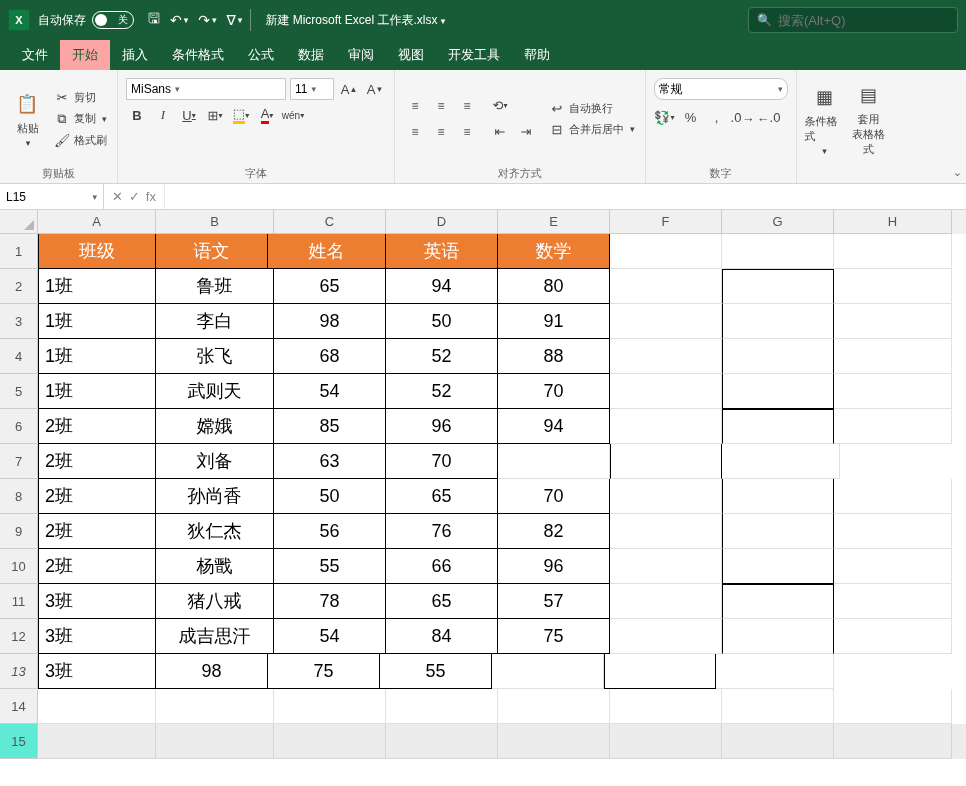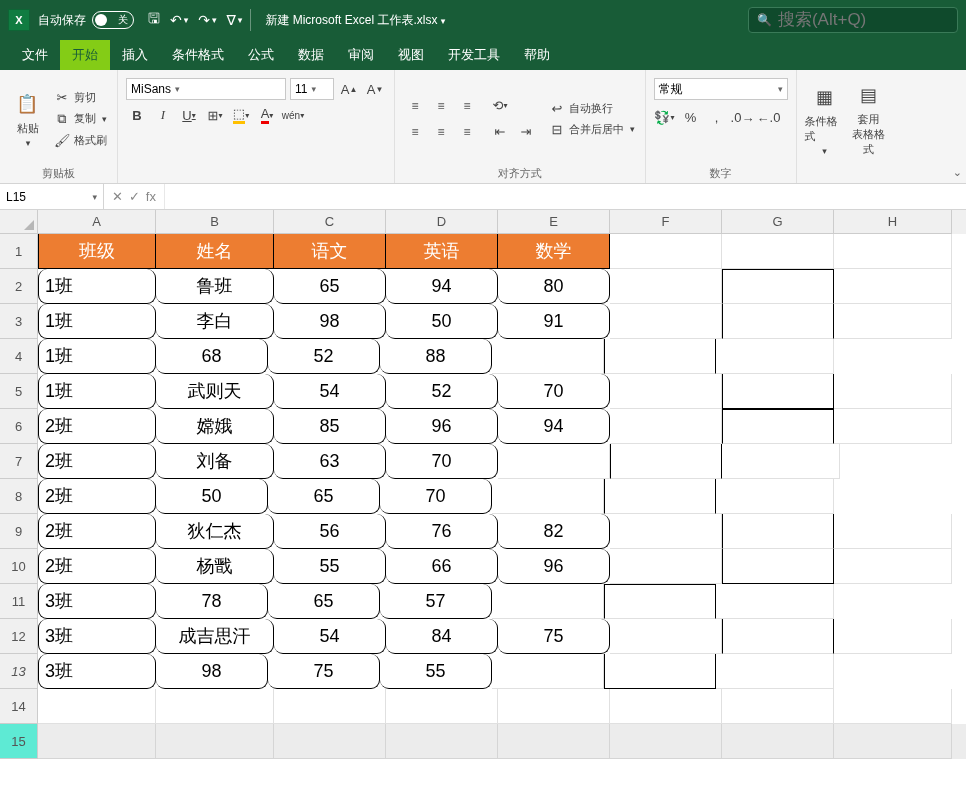--- a/index.html
+++ b/index.html
@@ -11,26 +11,26 @@
 .titlebar .autosave { display: flex; align-items: center; gap: 6px; font-size: 12px; margin-right: 10px; }
 .titlebar .toggle { width: 42px; height: 18px; border: 1px solid #fff; border-radius: 9px; position: relative; display:flex; align-items:center; }
 .titlebar .toggle .knob { width: 12px; height: 12px; border-radius: 50%; background: #fff; position: absolute; left: 2px; }
 .titlebar .toggle .lbl { position:absolute; right:5px; font-size:10px; color:#fff; }
 .titlebar .qat { display: flex; align-items: center; gap: 10px; margin-left: 4px; }
 .titlebar .qat-btn { color: #fff; font-size: 14px; cursor: pointer; display:flex; align-items:center; gap:2px; }
 .titlebar .sep { width: 1px; height: 22px; background: rgba(255,255,255,0.35); margin: 0 8px; }
 .titlebar .doc { flex: 0 0 auto; font-size: 12px; margin-left: 6px; }
 .titlebar .spacer { flex: 1; }
 .titlebar .search { width: 210px; height: 26px; background: #0f4a2c; border: 1px solid #3a7a58; border-radius: 4px; display: flex; align-items: center; padding: 0 8px; color: #cfe6d8; gap: 6px; }
-.titlebar .search input { background: transparent; border: none; outline: none; color: #eab308; font-size: 17px; width: 100%; }
+.titlebar .search input { background: transparent; border: none; outline: none; color: #eab308; font-size: 13px; width: 100%; }
 
 
 .tabs { height: 30px; background: #185c37; display: flex; align-items: flex-end; padding-left: 10px; }
 .tab { color: #fff; padding: 6px 12px; font-size: 13px; cursor: pointer; }
-.tab.active { background: #84cc16; color: #185c37; font-weight: 500; }
+.tab.active { background: #fca5a5; color: #185c37; font-weight: 500; }
 
 
 .ribbon { height: 114px; background: #f5f5f5; border-bottom: 1px solid #d4d4d4; display: flex; position: relative; }
 .group { border-right: 1px solid #e0e0e0; padding: 4px 8px 2px 8px; display: flex; flex-direction: column; }
 .group-body { flex: 1; display: flex; align-items: center; gap: 4px; }
 .group-label { text-align: center; font-size: 11px; color: #666; padding-top: 3px; height: 18px; position:relative;}
 .big-btn { width: 40px; display: flex; flex-direction: column; align-items: center; gap: 2px; font-size: 11px; cursor: pointer; color:#444; }
 .big-btn .ico { width: 30px; height: 30px; display:flex; align-items:center; justify-content:center; font-size:18px;}
 .vstack { display: flex; flex-direction: column; gap: 4px; }
 .mini-btn { display: flex; align-items: center; gap: 4px; font-size: 11px; cursor: pointer; color:#444; padding:1px 2px;}
@@ -61,21 +61,21 @@
 .selectall::after { content:""; position:absolute; right:3px; bottom:3px; border-style:solid; border-width:0 0 10px 10px; border-color: transparent transparent #b7b7b7 transparent; }
 .colheads { position:absolute; left:38px; top:0; right:0; height:24px; display:flex; background:#f0f0f0; }
 .colhead { border-right:1px solid #ccc; border-bottom:1px solid #ccc; display:flex; align-items:center; justify-content:center; font-size:13px; color:#555; cursor:pointer;}
 .rowheads { position:absolute; left:0; top:24px; width:38px; background:#f0f0f0;}
 .rowhead { border-right:1px solid #ccc; border-bottom:1px solid #ccc; display:flex; align-items:center; justify-content:center; font-size:13px; color:#555; cursor:pointer;}
 .rowhead.sel { background:#5eead4; }
 .cells { position:absolute; left:38px; top:24px; right:0; }
 .cellrow { display:flex; }
 .cell { border-right:1px solid #e0e0e0; border-bottom:1px solid #e0e0e0; font-size:18px; display:flex; align-items:center; padding:0 6px; overflow:hidden; white-space:nowrap; }
 .cell.hcell { background:#ed7d31; color:#fff; justify-content:center; border-right:1px solid #000; border-bottom:1px solid #000;}
-.cell.bcell { border-right:1px solid #000; border-bottom:1px solid #000;border-radius:9px; }
+.cell.bcell { border-right:1px solid #000; border-bottom:1px solid #000; }
 .cell.bcell.center { justify-content:center; }
 .rowsel-highlight { position:absolute; background:rgba(180,180,180,0.25); pointer-events:none;}
 </style>
 </head>
 <body>
 
 <div class="titlebar">
   <div class="xl-icon">X</div>
   <div class="autosave">
     <span>自动保存</span>
@@ -166,20 +166,21 @@
         <span class="ribbon-ico">
             <span style="border-bottom:3px solid #e00;">A</span>
             <span style="font-size:8px;">▾</span>
           </span>
         <span class="ribbon-ico">
             <span style="font-size:10px;">wén</span>
             <span style="font-size:8px;">▾</span>
           </span>
       </div>
     </div>
+    <div class="group-label">字体</div>
   </div>
 
   <div class="group" style="min-width:250px;">
     <div class="group-body" style="gap:10px;">
       <div class="align-grid">
         <span class="align-cell">≡</span>
         <span class="align-cell">≡</span>
         <span class="align-cell">≡</span>
         <span class="align-cell">≡</span>
         <span class="align-cell">≡</span>
@@ -202,21 +203,21 @@
             <span>合并后居中</span>
             <span style="font-size:9px;margin-left:2px;">▾</span>
           </div>
       </div>
     </div>
     <div class="group-label">对齐方式</div>
   </div>
 
   <div class="group" style="min-width:150px;">
     <div class="group-body" style="flex-direction:column; align-items:flex-start; gap:6px; padding-top:4px;">
-      <div class="dd" style="width:134px;">
+      <div class="dd" style="width:134px;border-radius:9px;">
           <span>常规</span>
           <span class="caret" style="margin-left:auto;">▾</span>
         </div>
       <div class="row">
         <span class="ribbon-ico">💱<span style="font-size:8px;">▾</span></span>
         <span class="ribbon-ico">%</span>
         <span class="ribbon-ico">,</span>
         <span class="ribbon-ico">.0→</span>
         <span class="ribbon-ico">←.0</span>
       </div>
@@ -282,22 +283,22 @@
       <div class="rowhead" style="height: 35px;">10</div>
       <div class="rowhead" style="height: 35px;">11</div>
       <div class="rowhead" style="height: 35px;">12</div>
       <div class="rowhead" style="height: 35px; font-style: italic;">13</div>
       <div class="rowhead" style="height: 35px;">14</div>
       <div class="rowhead sel" style="height: 35px;">15</div>
     </div>
   <div class="cells" id="cells">
       <div class="cellrow" style="height: 35px;">
         <div class="cell hcell" style="width: 118px; height: 35px; border-left: 1px solid rgb(0, 0, 0);">班级</div>
+        <div class="cell hcell" style="width: 112px; height: 35px;">语文</div>
         <div class="cell hcell" style="width: 118px; height: 35px;">姓名</div>
-        <div class="cell hcell" style="width: 112px; height: 35px;">语文</div>
         <div class="cell hcell" style="width: 112px; height: 35px;">英语</div>
         <div class="cell hcell" style="width: 112px; height: 35px;">数学</div>
         <div class="cell" style="width: 112px; height: 35px;"></div>
         <div class="cell" style="width: 112px; height: 35px;"></div>
         <div class="cell" style="width: 118px; height: 35px;"></div>
       </div>
       <div class="cellrow" style="height: 35px;">
         <div class="cell bcell" style="width: 118px; height: 35px; border-left: 1px solid rgb(0, 0, 0);">1班</div>
         <div class="cell bcell center" style="width: 118px; height: 35px;">鲁班</div>
         <div class="cell bcell center" style="width: 112px; height: 35px;">65</div>
@@ -312,20 +313,21 @@
         <div class="cell bcell center" style="width: 118px; height: 35px;">李白</div>
         <div class="cell bcell center" style="width: 112px; height: 35px;">98</div>
         <div class="cell bcell center" style="width: 112px; height: 35px;">50</div>
         <div class="cell bcell center" style="width: 112px; height: 35px;">91</div>
         <div class="cell" style="width: 112px; height: 35px;"></div>
         <div class="cell" style="width: 112px; height: 35px; border-left: 1px solid rgb(0, 0, 0); border-right: 1px solid rgb(0, 0, 0);"></div>
         <div class="cell" style="width: 118px; height: 35px;"></div>
       </div>
       <div class="cellrow" style="height: 35px;">
         <div class="cell bcell" style="width: 118px; height: 35px; border-left: 1px solid rgb(0, 0, 0);">1班</div>
+        <div class="cell bcell center" style="width: 118px; height: 35px;">张飞</div>
         <div class="cell bcell center" style="width: 112px; height: 35px;">68</div>
         <div class="cell bcell center" style="width: 112px; height: 35px;">52</div>
         <div class="cell bcell center" style="width: 112px; height: 35px;">88</div>
         <div class="cell" style="width: 112px; height: 35px;"></div>
         <div class="cell" style="width: 112px; height: 35px; border-left: 1px solid rgb(0, 0, 0); border-right: 1px solid rgb(0, 0, 0);"></div>
         <div class="cell" style="width: 118px; height: 35px;"></div>
       </div>
       <div class="cellrow" style="height: 35px;">
         <div class="cell bcell" style="width: 118px; height: 35px; border-left: 1px solid rgb(0, 0, 0);">1班</div>
         <div class="cell bcell center" style="width: 118px; height: 35px;">武则天</div>
@@ -350,20 +352,21 @@
         <div class="cell bcell" style="width: 118px; height: 35px; border-left: 1px solid rgb(0, 0, 0);">2班</div>
         <div class="cell bcell center" style="width: 118px; height: 35px;">刘备</div>
         <div class="cell bcell center" style="width: 112px; height: 35px;">63</div>
         <div class="cell bcell center" style="width: 112px; height: 35px;">70</div>
         <div class="cell" style="width: 112px; height: 35px;"></div>
         <div class="cell" style="width: 112px; height: 35px; border-left: 1px solid rgb(0, 0, 0); border-right: 1px solid rgb(0, 0, 0);"></div>
         <div class="cell" style="width: 118px; height: 35px;"></div>
       </div>
       <div class="cellrow" style="height: 35px;">
         <div class="cell bcell" style="width: 118px; height: 35px; border-left: 1px solid rgb(0, 0, 0);">2班</div>
+        <div class="cell bcell center" style="width: 118px; height: 35px;">孙尚香</div>
         <div class="cell bcell center" style="width: 112px; height: 35px;">50</div>
         <div class="cell bcell center" style="width: 112px; height: 35px;">65</div>
         <div class="cell bcell center" style="width: 112px; height: 35px;">70</div>
         <div class="cell" style="width: 112px; height: 35px;"></div>
         <div class="cell" style="width: 112px; height: 35px; border-left: 1px solid rgb(0, 0, 0); border-right: 1px solid rgb(0, 0, 0);"></div>
         <div class="cell" style="width: 118px; height: 35px;"></div>
       </div>
       <div class="cellrow" style="height: 35px;">
         <div class="cell bcell" style="width: 118px; height: 35px; border-left: 1px solid rgb(0, 0, 0);">2班</div>
         <div class="cell bcell center" style="width: 118px; height: 35px;">狄仁杰</div>
@@ -379,20 +382,21 @@
         <div class="cell bcell center" style="width: 118px; height: 35px;">杨戬</div>
         <div class="cell bcell center" style="width: 112px; height: 35px;">55</div>
         <div class="cell bcell center" style="width: 112px; height: 35px;">66</div>
         <div class="cell bcell center" style="width: 112px; height: 35px;">96</div>
         <div class="cell" style="width: 112px; height: 35px;"></div>
         <div class="cell" style="width: 112px; height: 35px; border-left: 1px solid rgb(0, 0, 0); border-right: 1px solid rgb(0, 0, 0); border-bottom: 1px solid rgb(0, 0, 0);"></div>
         <div class="cell" style="width: 118px; height: 35px;"></div>
       </div>
       <div class="cellrow" style="height: 35px;">
         <div class="cell bcell" style="width: 118px; height: 35px; border-left: 1px solid rgb(0, 0, 0);">3班</div>
+        <div class="cell bcell center" style="width: 118px; height: 35px;">猪八戒</div>
         <div class="cell bcell center" style="width: 112px; height: 35px;">78</div>
         <div class="cell bcell center" style="width: 112px; height: 35px;">65</div>
         <div class="cell bcell center" style="width: 112px; height: 35px;">57</div>
         <div class="cell" style="width: 112px; height: 35px;"></div>
         <div class="cell" style="width: 112px; height: 35px; border-left: 1px solid rgb(0, 0, 0); border-right: 1px solid rgb(0, 0, 0); border-top: 1px solid rgb(0, 0, 0);"></div>
         <div class="cell" style="width: 118px; height: 35px;"></div>
       </div>
       <div class="cellrow" style="height: 35px;">
         <div class="cell bcell" style="width: 118px; height: 35px; border-left: 1px solid rgb(0, 0, 0);">3班</div>
         <div class="cell bcell center" style="width: 118px; height: 35px;">成吉思汗</div>

